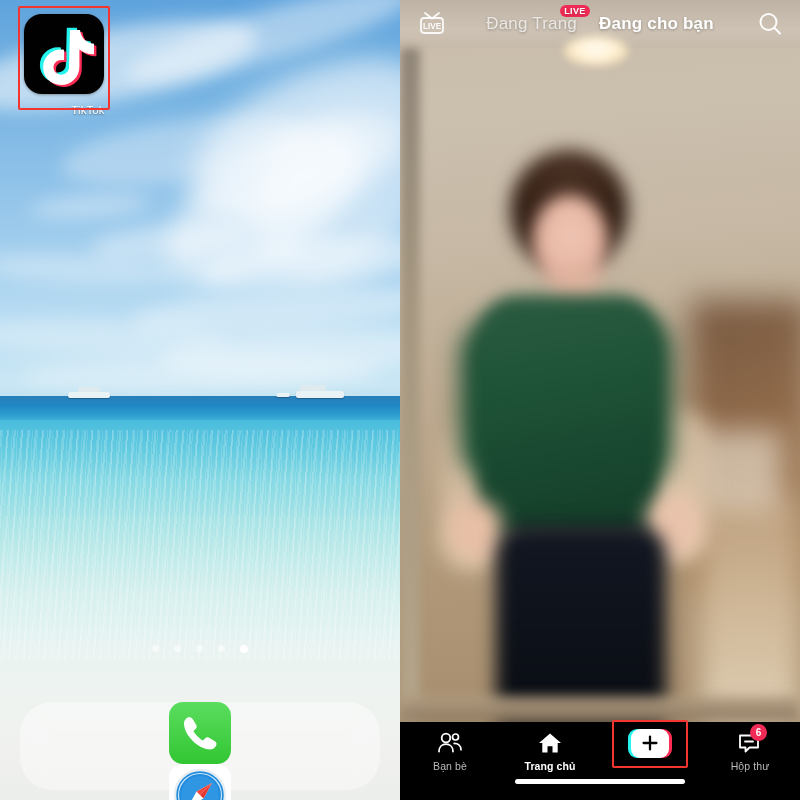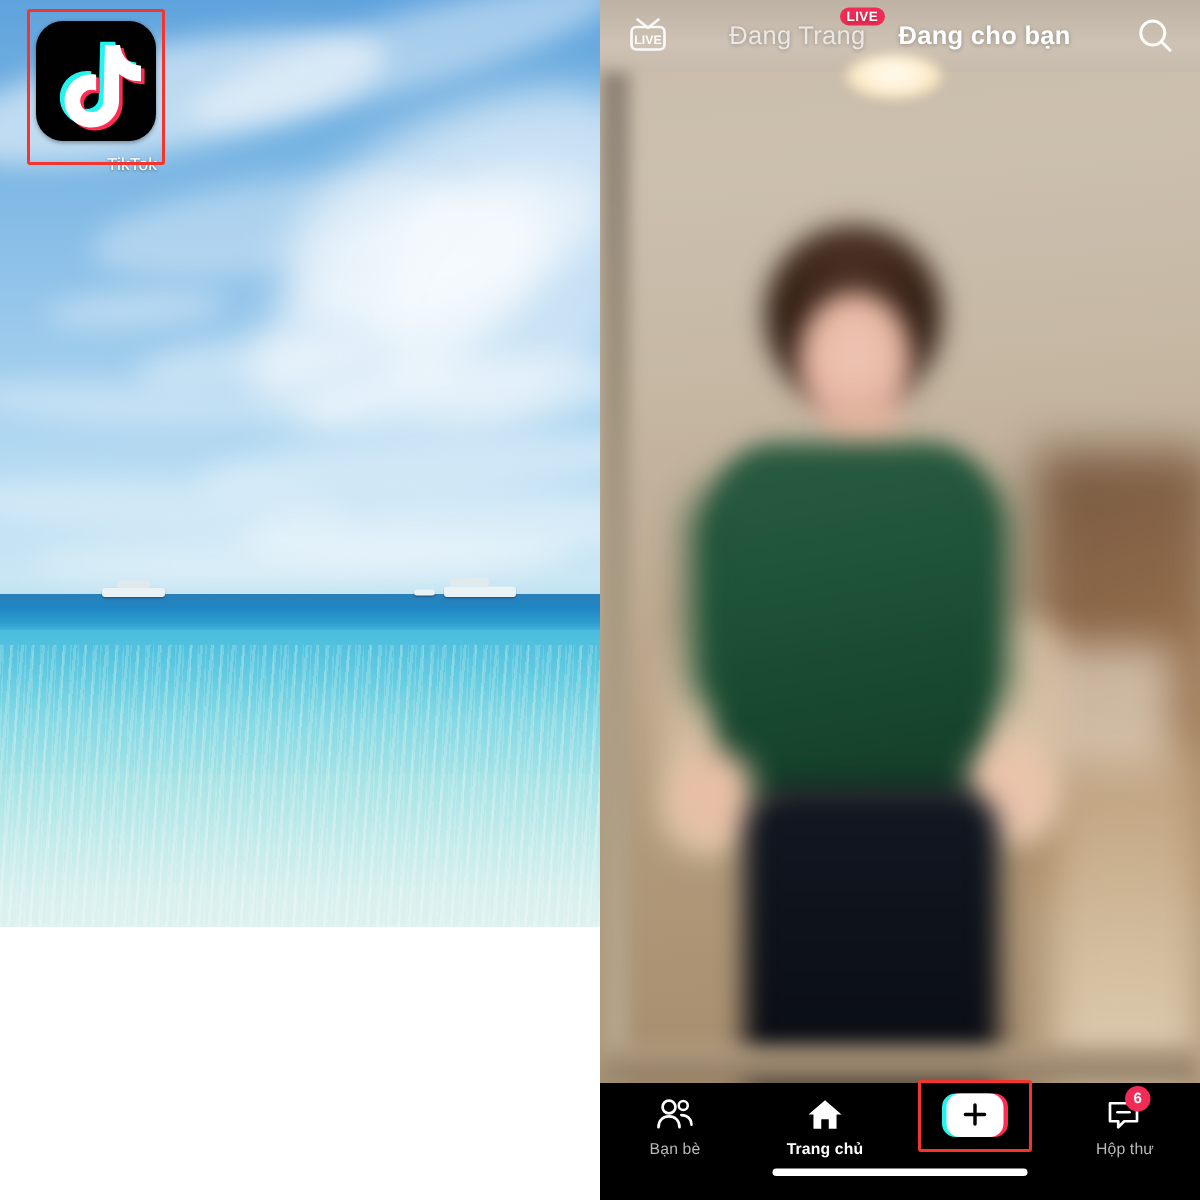--- a/index.html
+++ b/index.html
@@ -5,21 +5,21 @@
   * { margin:0; padding:0; box-sizing:border-box; }
   html, body {
     width:800px; height:800px; overflow:hidden;
     background:#ffffff;
     font-family:"Liberation Sans", sans-serif;
   }
   #root { position:relative; width:800px; height:800px; display:flex; background:#fff; }
 
   
   .home-panel{
-    position:relative; width:400px; height:618px; overflow:hidden;
+    position:relative; width:400px; height:800px; overflow:hidden;
     background:#8fc0e8;
   }
   .wallpaper{ position:absolute; inset:0; }
   .sky{
     position:absolute; left:0; top:0; width:100%; height:400px;
     background:linear-gradient(to bottom,
       #5fa3dd 0%, #6cacdf 12%, #79b5e3 26%, #8cc0e8 42%,
       #9dcbec 58%, #aed6f0 72%, #bfe0f3 85%, #c9e6f4 96%, #bfe2f1 100%);
   }
   .cloud{ position:absolute; border-radius:50%; background:rgba(255,255,255,.72); filter:blur(9px); }

